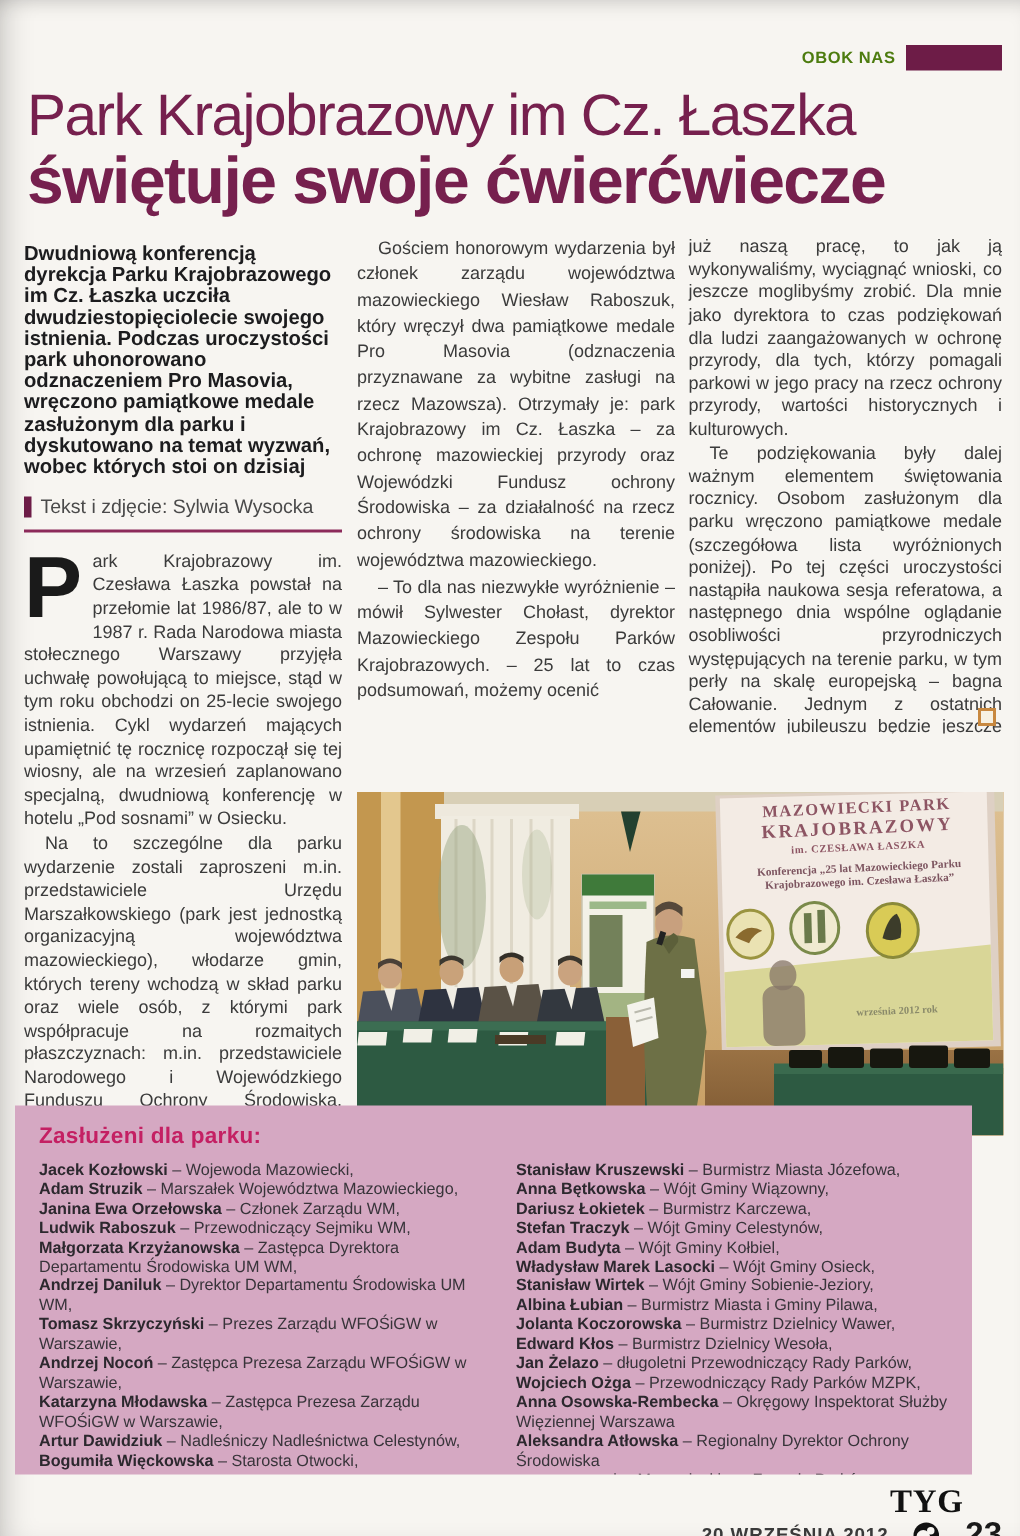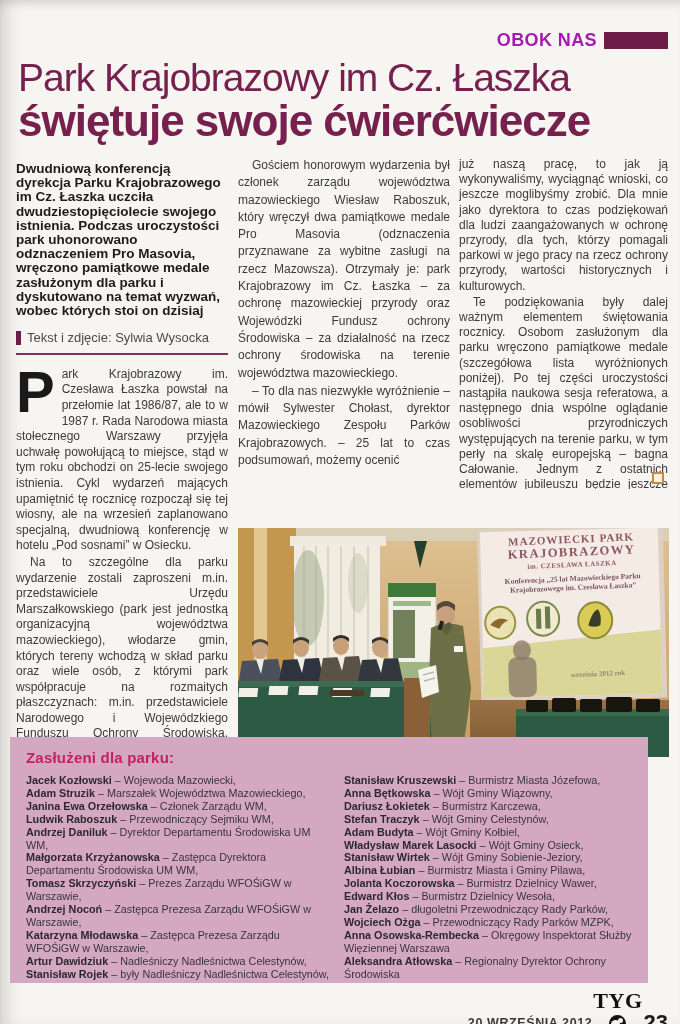--- a/index.html
+++ b/index.html
@@ -4,21 +4,21 @@
 <style>
   html,body{margin:0;padding:0;background:#dddad4;}
   .page{
     position:relative;width:680px;height:1024px;margin:0 auto;
     background:#f7f5f1;overflow:hidden;
     font-family:"Liberation Sans",sans-serif;color:#3b3b3b;
     box-shadow:inset 14px 0 22px -14px rgba(0,0,0,.25), inset 0 10px 14px -10px rgba(0,0,0,.18);
   }
   
   .section-tag{position:absolute;top:30px;right:12px;display:flex;align-items:center;gap:7px;}
-  .section-tag .lbl{font-weight:bold;font-size:18px;letter-spacing:.4px;color:#a21caf;margin-left:36px;}
+  .section-tag .lbl{font-weight:bold;font-size:11px;letter-spacing:.4px;color:#4d7c0f;margin-left:36px;}
   .section-tag .bar{width:64px;height:17px;background:#6d1c47;}
   
   .headline{position:absolute;left:18px;top:58px;width:650px;color:#76204e;line-height:1.02;}
   .headline .l1{font-size:39px;font-weight:400;letter-spacing:-1px;white-space:nowrap;}
   .headline .l2{font-size:44px;font-weight:700;letter-spacing:-1px;margin-top:1px;white-space:nowrap;}
   
   .col{position:absolute;font-size:12px;line-height:15.6px;text-align:justify;}
   #col1{left:16px;top:162px;width:212px;}
   #col2{left:238px;top:157px;width:212px;height:372px;overflow:hidden;line-height:17.3px;}
   #col3{left:459px;top:157px;width:209px;height:332px;overflow:hidden;line-height:15.2px;}
@@ -226,33 +226,32 @@
       <div class="hcol left">
 
           <div class="honoree"><span class="hn">Jacek Kozłowski</span><span class="hr">– Wojewoda Mazowiecki,</span></div>
 
           <div class="honoree"><span class="hn">Adam Struzik</span><span class="hr">– Marszałek Województwa Mazowieckiego,</span></div>
 
           <div class="honoree"><span class="hn">Janina Ewa Orzełowska</span><span class="hr">– Członek Zarządu WM,</span></div>
 
           <div class="honoree"><span class="hn">Ludwik Raboszuk</span><span class="hr">– Przewodniczący Sejmiku WM,</span></div>
 
+          <div class="honoree"><span class="hn">Małgorzata Krzyżanowska</span><span class="hr">– Zastępca Dyrektora Departamentu Środowiska UM WM,</span></div>
+
           <div class="honoree"><span class="hn">Andrzej Daniluk</span><span class="hr">– Dyrektor Departamentu Środowiska UM WM,</span></div>
 
-          <div class="honoree"><span class="hn">Małgorzata Krzyżanowska</span><span class="hr">– Zastępca Dyrektora Departamentu Środowiska UM WM,</span></div>
-
           <div class="honoree"><span class="hn">Tomasz Skrzyczyński</span><span class="hr">– Prezes Zarządu WFOŚiGW w Warszawie,</span></div>
 
           <div class="honoree"><span class="hn">Andrzej Nocoń</span><span class="hr">– Zastępca Prezesa Zarządu WFOŚiGW w Warszawie,</span></div>
 
           <div class="honoree"><span class="hn">Katarzyna Młodawska</span><span class="hr">– Zastępca Prezesa Zarządu WFOŚiGW w Warszawie,</span></div>
 
           <div class="honoree"><span class="hn">Artur Dawidziuk</span><span class="hr">– Nadleśniczy Nadleśnictwa Celestynów,</span></div>
 
-          <div class="honoree"><span class="hn">Stanisław Rojek</span><span class="hr">– były Nadleśniczy Nadleśnictwa Celestynów,</span></div>
 
           <div class="honoree"><span class="hn">Bogumiła Więckowska</span><span class="hr">– Starosta Otwocki,</span></div>
 
         </div>
       <div class="hcol right">
         <div>
 
             <div class="honoree"><span class="hn">Stanisław Kruszewski</span><span class="hr">– Burmistrz Miasta Józefowa,</span></div>
 
             <div class="honoree"><span class="hn">Anna Bętkowska</span><span class="hr">– Wójt Gminy Wiązowny,</span></div>

